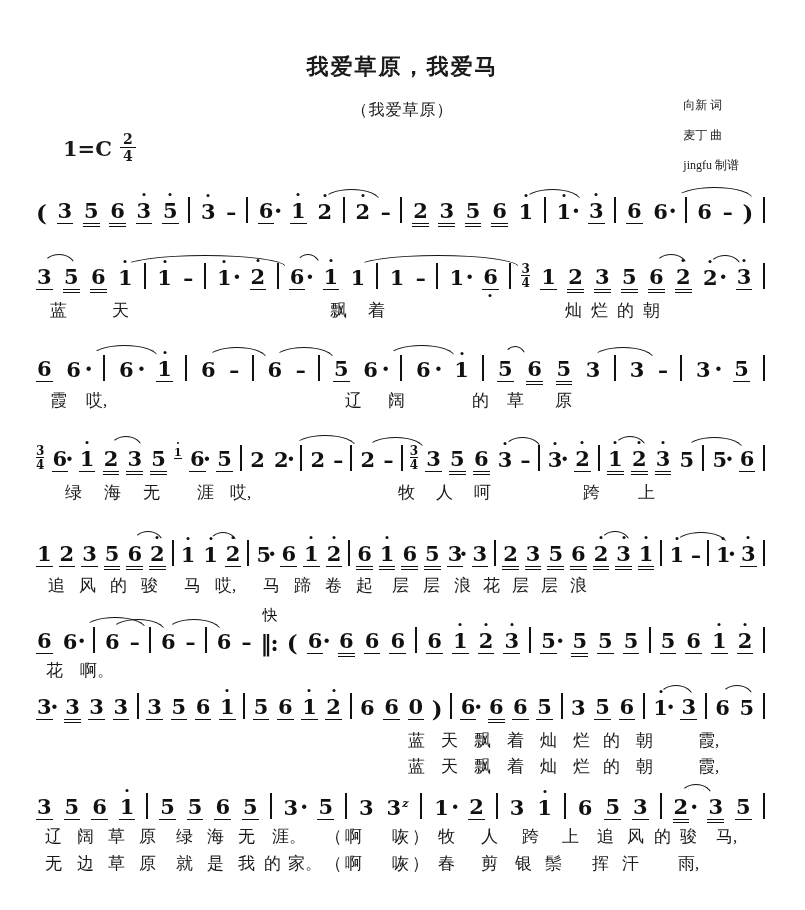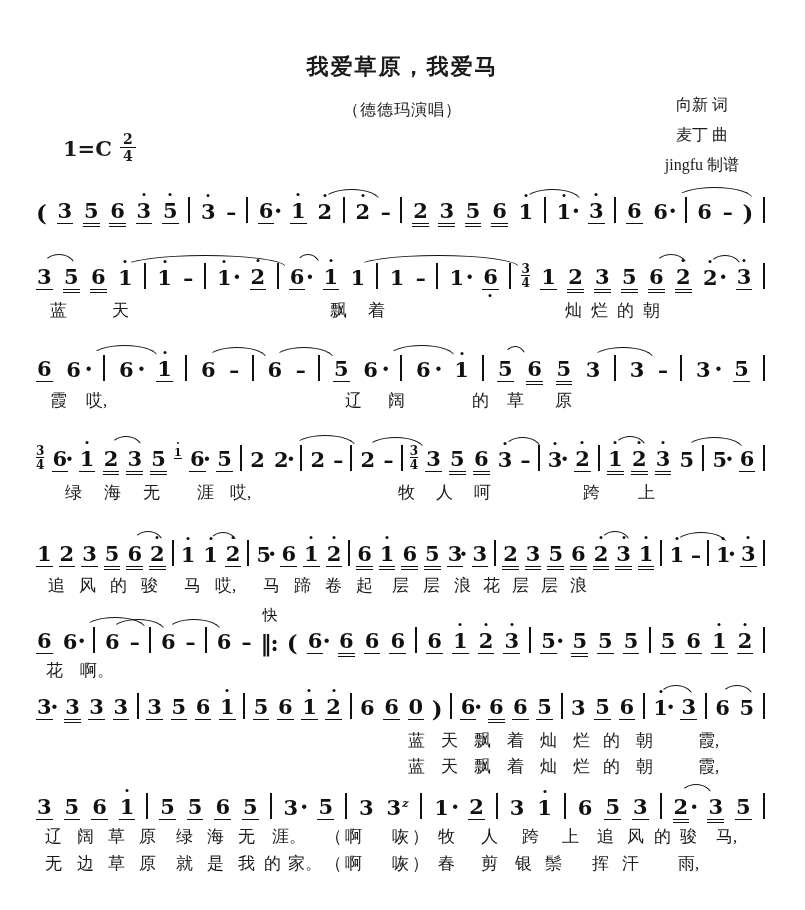--- a/index.html
+++ b/index.html
@@ -2,21 +2,21 @@
 <html><head>
 <meta charset="utf-8">
 <style>
   html,body{margin:0;padding:0;background:#fff;}
   #page{position:relative;width:805px;height:910px;background:#ffffff;overflow:hidden;
         font-family:"Liberation Serif",serif;color:#1a1a1a;}
   
   .title{position:absolute;left:0;right:0;top:52px;text-align:center;
          font-size:22px;font-weight:bold;letter-spacing:2px;}
   .subtitle{position:absolute;left:0;right:0;top:100px;text-align:center;font-size:16px;letter-spacing:1px;}
-  .credits{position:absolute;top:90px;right:66px;text-align:center;font-size:16px;line-height:30px;}
+  .credits{position:absolute;top:90px;right:66px;text-align:left;font-size:12px;line-height:30px;}
   .keysig{position:absolute;left:63px;top:132px;display:flex;align-items:center;
           font-size:21px;font-weight:bold;font-family:"DejaVu Serif",serif;}
   .frac{display:inline-flex;flex-direction:column;align-items:center;font-size:14px;line-height:1.1;
         margin-left:8px;font-weight:bold;}
   .frac .den{border-top:1.4px solid #111;padding:1px 3px 0 3px;}
   .frac .numr{padding:0 3px;}
   
   .sys{position:absolute;left:0;width:805px;height:100px;}
   .notes{position:absolute;left:36px;right:40px;top:0;height:34px;
          display:flex;justify-content:space-between;align-items:flex-end;}
@@ -46,21 +46,21 @@
        border:1.6px solid transparent;border-top-color:#111;
        border-radius:50% 50% 0 0 / 100% 100% 0 0;pointer-events:none;}
   .lyr{position:absolute;font-size:17px;font-family:"Liberation Serif",serif;
        color:#1a1a1a;white-space:nowrap;line-height:1;}
 </style>
 </head>
 <body>
 
 <div id="page">
   <div class="title">我爱草原，我爱马</div>
-  <div class="subtitle">（德德玛演唱）</div>
+  <div class="subtitle">（我爱草原）</div>
   <div class="credits">
     <div>向新 词</div>
     <div>麦丁 曲</div>
     <div>jingfu 制谱</div>
   </div>
   <div class="keysig">
     <span>1=</span>
       <span>C</span>
     <span class="frac">
       <span class="numr">2</span>

